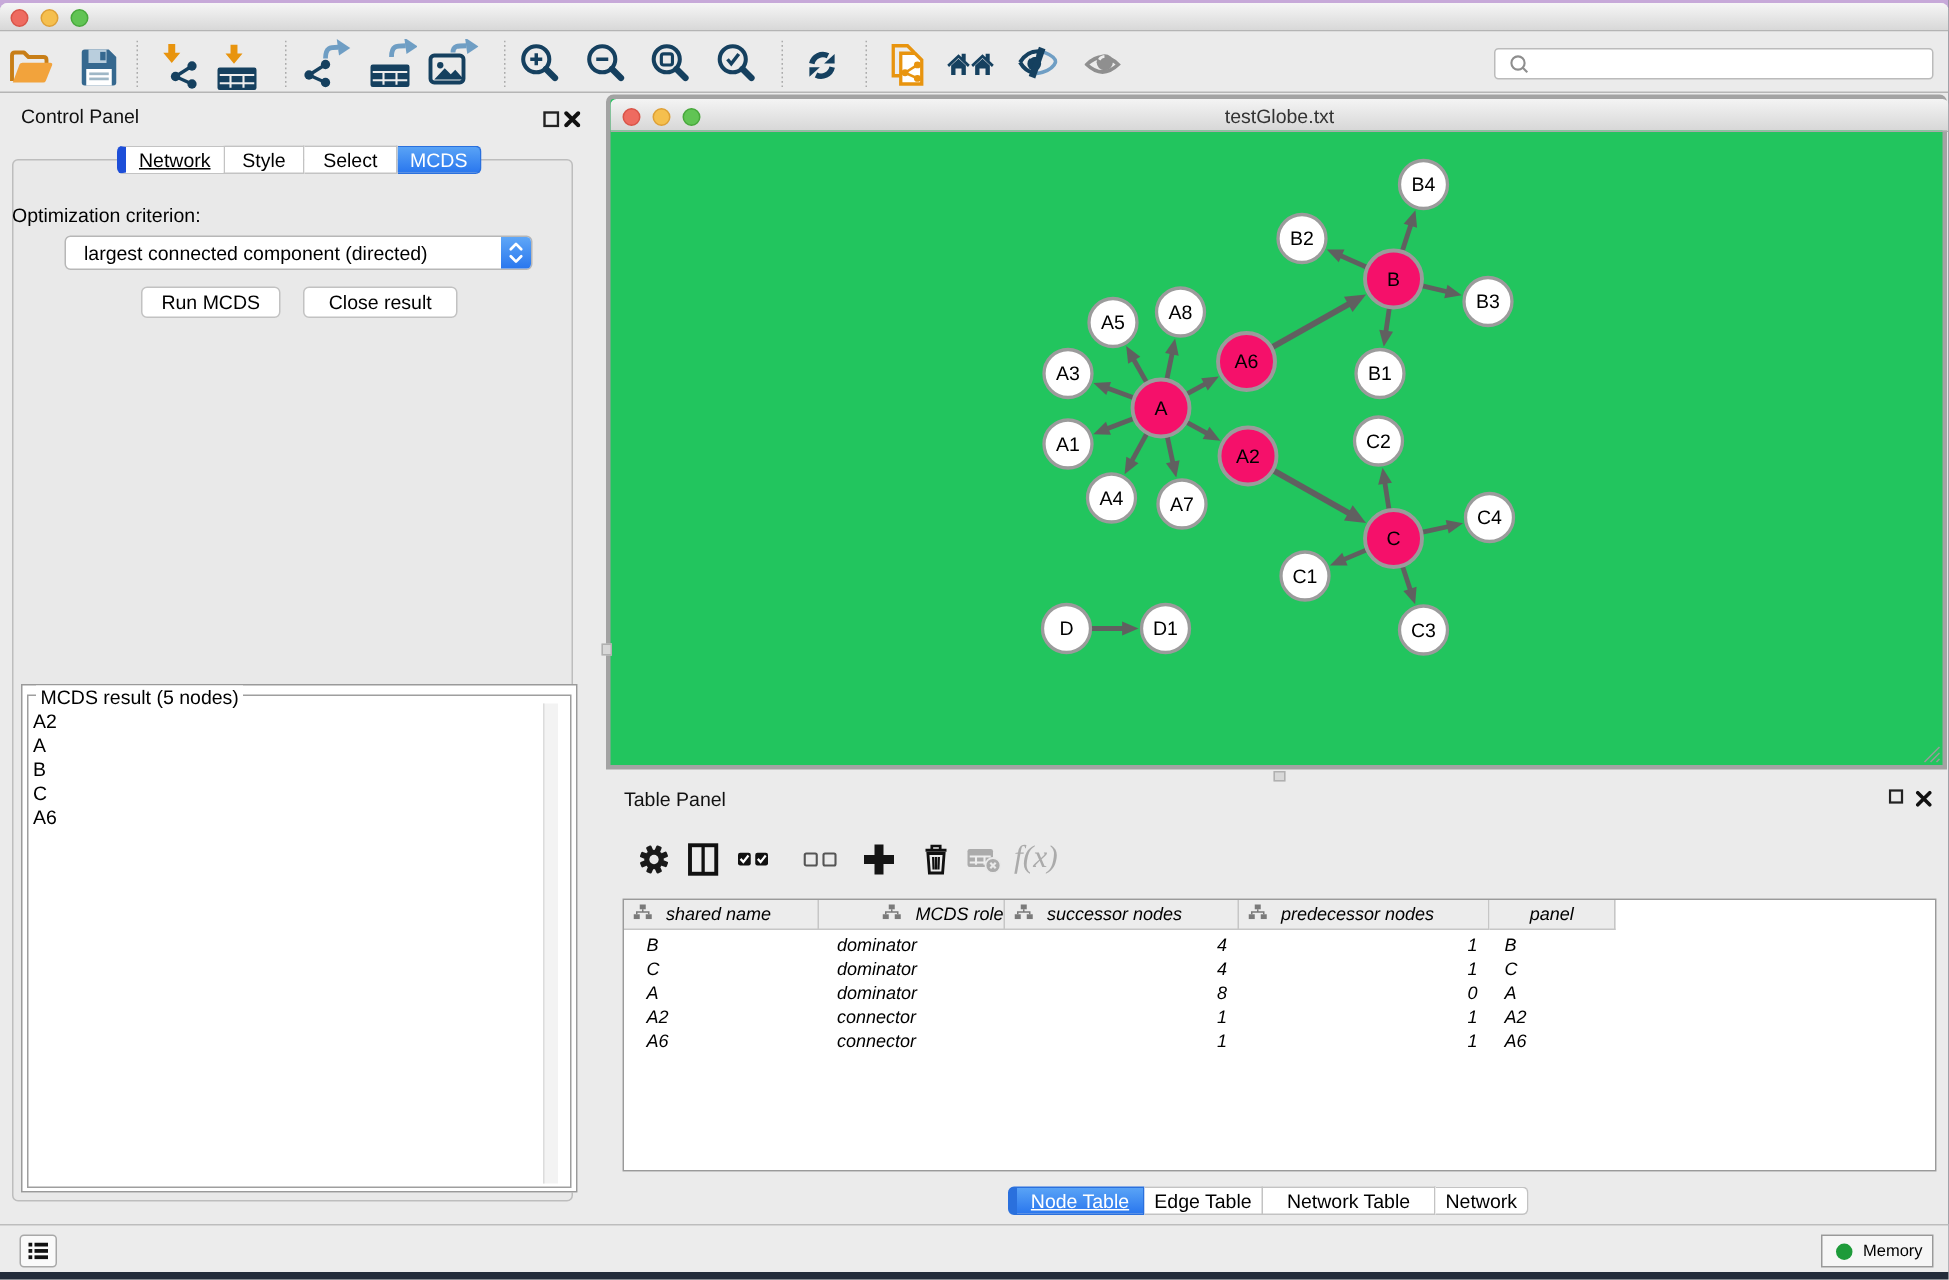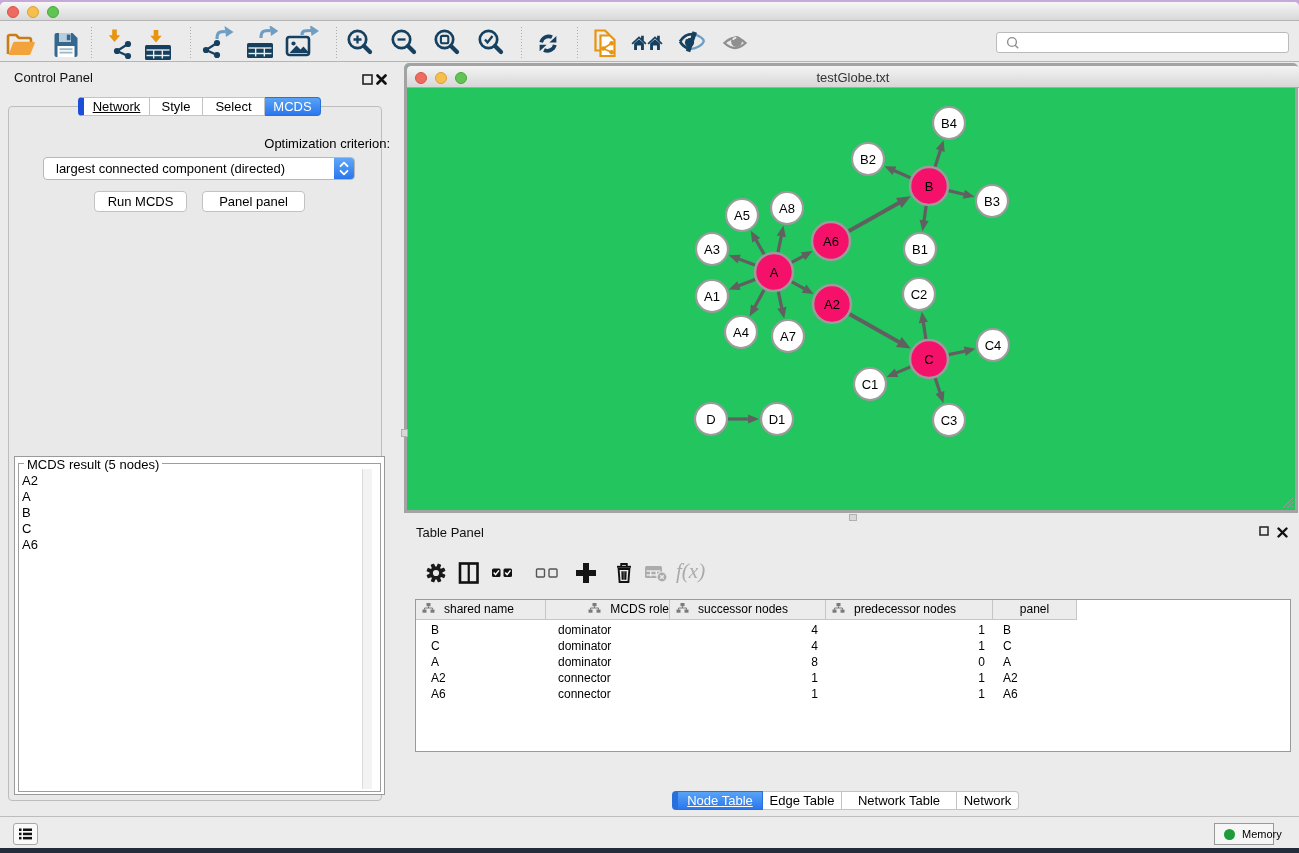--- a/index.html
+++ b/index.html
@@ -170,32 +170,32 @@
 <svg class="abs" style="left:376px;top:74px" width="11" height="11">
     <path d="M1.5 1.5 L9.5 9.5 M9.5 1.5 L1.5 9.5" stroke="#111" stroke-width="2.6" stroke-linecap="round"></path>
   </svg>
 <div class="abs" style="left:8px;top:106px;width:374px;height:695px;background:#e9e9e9;border:1px solid #bdbdbd;border-radius:4px;"></div>
 <div class="seg" style="left:78px;top:97px;">
 <div class="s first" style="width:72px">Network</div>
 <div class="s" style="width:53px">Style</div>
 <div class="s" style="width:62px">Select</div>
 <div class="s sel last" style="width:56px">MCDS</div>
 </div>
-<div class="abs" style="left:8px;top:136px;width:382px;text-align:right;">Optimization criterion:</div>
+<div class="abs" style="left:8px;top:136px;width:382px;text-align:left;">Optimization criterion:</div>
 <div class="abs" style="left:43px;top:157px;width:312px;height:23px;background:#fff;border:1px solid #b7b7b7;border-radius:4px;">
 <div class="abs" style="left:12px;top:3px;">largest connected component (directed)</div>
 <div class="abs" style="right:0;top:0;width:20px;height:21px;background:linear-gradient(#5fa7f7,#2a77ee);border-radius:0 3px 3px 0;">
 <svg width="20" height="21" viewBox="0 0 20 21">
         <path d="M6.5 8.2 L10 4.6 L13.5 8.2" fill="none" stroke="#fff" stroke-width="1.8" stroke-linejoin="round" stroke-linecap="round"></path>
         <path d="M6.5 12.8 L10 16.4 L13.5 12.8" fill="none" stroke="#fff" stroke-width="1.8" stroke-linejoin="round" stroke-linecap="round"></path>
       </svg>
 </div>
   </div>
 <div class="btn" style="left:94px;top:191px;width:93px;height:21px;line-height:20px;">Run MCDS</div>
-<div class="btn" style="left:202px;top:191px;width:103px;height:21px;line-height:20px;">Panel panel</div>
+<div class="btn" style="left:202px;top:191px;width:103px;height:21px;line-height:20px;">Close result</div>
 <div class="abs" style="left:14px;top:456px;width:371px;height:339px;background:#fff;border:1px solid #9a9a9a;">
 <div class="abs" style="left:3px;top:6px;width:363px;height:329px;border:1px solid #9e9e9e;"></div>
 <div class="abs" style="left:9px;top:0px;background:#fff;padding:0 3px;">MCDS result (5 nodes)</div>
 <div class="abs" style="left:7px;top:16px;line-height:16px;">A2<br>A<br>B<br>C<br>A6</div>
 <div class="abs" style="right:12px;top:12px;width:10px;height:320px;background:#f3f3f3;border-left:1px solid #dcdcdc;"></div>
 </div>
 <div class="abs" id="netwin" style="left:404px;top:63px;width:894px;height:450px;background:#22c55e;border:3px solid #a3a3a3;border-radius:5px 5px 0 0;">
 <div class="abs" style="left:0;top:0;width:892px;height:22px;background:linear-gradient(#f4f4f4,#d7d7d7);border-bottom:1px solid #aaa;border-radius:4px 4px 0 0;">
 <div class="tl" style="left:8px;top:6px;background:#ee6b60;border:0.5px solid #d95448;"></div>
 <div class="tl" style="left:28px;top:6px;background:#f5bf4e;border:0.5px solid #dea036;"></div>
@@ -341,21 +341,21 @@
     <g stroke="#ededed" stroke-width="1.4">
       <line x1="2.5" y1="10" x2="16.5" y2="10"></line>
       <line x1="2.5" y1="14.0" x2="16.5" y2="14.0"></line>
       <line x1="6.666666666666667" y1="10" x2="6.666666666666667" y2="15.5"></line>
       <line x1="12.333333333333334" y1="10" x2="12.333333333333334" y2="15.5"></line>
     </g>
     <circle cx="18" cy="16" r="5" fill="#ababab" stroke="#e9e9e9" stroke-width="1.2"></circle>
     <path d="M16.2 14.2 L19.8 17.8 M19.8 14.2 L16.2 17.8" stroke="#e9e9e9" stroke-width="1.5"></path>
   </svg>
 <div class="abs" style="left:676px;top:559px;width:52px;font-family:'Liberation Serif',serif;font-style:italic;font-size:21px;color:#ababab;">f(x)</div>
-<div class="abs" style="left:415px;top:599px;width:876px;height:153px;background:#fff;border:1px solid #9a9a9a;">
+<div class="abs" style="left:415px;top:599px;width:876px;height:182px;background:#fff;border:1px solid #9a9a9a;font-style:italic;">
     <div class="abs" style="left:0px;top:0;width:130px;height:20px;background:#ececec;border-right:1px solid #c6c6c6;border-bottom:1px solid #c6c6c6;font-size:12px;padding-left:6px;line-height:19px;"><svg width="13" height="12" viewBox="0 0 13 12" style="vertical-align:-1px">
         <rect x="4.5" y="1" width="4" height="3.2" fill="#7a7a7a"></rect>
         <rect x="0.5" y="7.5" width="4" height="3.2" fill="#7a7a7a"></rect>
         <rect x="8.5" y="7.5" width="4" height="3.2" fill="#7a7a7a"></rect>
         <path d="M6.5 4.2 L6.5 6 M2.5 7.5 L2.5 6 L10.5 6 L10.5 7.5" stroke="#7a7a7a" stroke-width="1" fill="none"></path>
       </svg><span style="margin-left:9px">shared name</span></div>
     <div class="abs" style="left:130px;top:0;width:124px;height:20px;background:#ececec;border-right:1px solid #c6c6c6;border-bottom:1px solid #c6c6c6;font-size:12px;padding-left:6px;line-height:19px;text-align:right;"><svg width="13" height="12" viewBox="0 0 13 12" style="vertical-align:-1px">
         <rect x="4.5" y="1" width="4" height="3.2" fill="#7a7a7a"></rect>
         <rect x="0.5" y="7.5" width="4" height="3.2" fill="#7a7a7a"></rect>
         <rect x="8.5" y="7.5" width="4" height="3.2" fill="#7a7a7a"></rect>
@@ -412,17 +412,17 @@
         <g fill="#111">
           <rect x="5" y="4.5" width="2.5" height="2.5"></rect>
           <rect x="9" y="4.5" width="9" height="2.5"></rect>
           <rect x="5" y="8.7" width="2.5" height="2.5"></rect>
           <rect x="9" y="8.7" width="9" height="2.5"></rect>
           <rect x="5" y="12.9" width="2.5" height="2.5"></rect>
           <rect x="9" y="12.9" width="9" height="2.5"></rect>
         </g>
       </svg>
 </div>
-<div class="abs" style="left:1214px;top:6px;width:60px;height:22px;background:#f6f6f6;border:1px solid #999;font-size:11px;">
+<div class="abs" style="left:1214px;top:6px;width:75px;height:22px;background:#f6f6f6;border:1px solid #999;font-size:11px;">
 <div class="abs" style="left:9px;top:5px;width:11px;height:11px;border-radius:50%;background:#1e9b3a;"></div>
 <div class="abs" style="left:27px;top:4px;">Memory</div>
 </div>
 </div>
 
 </body></html>

